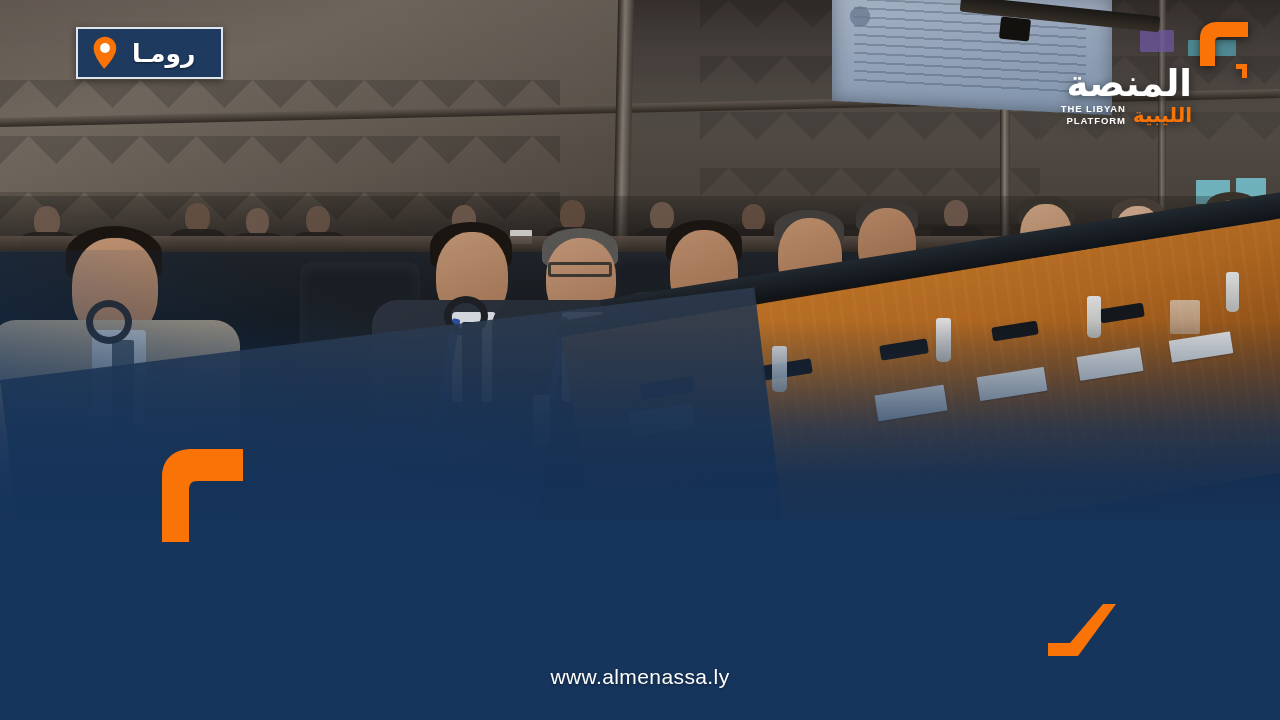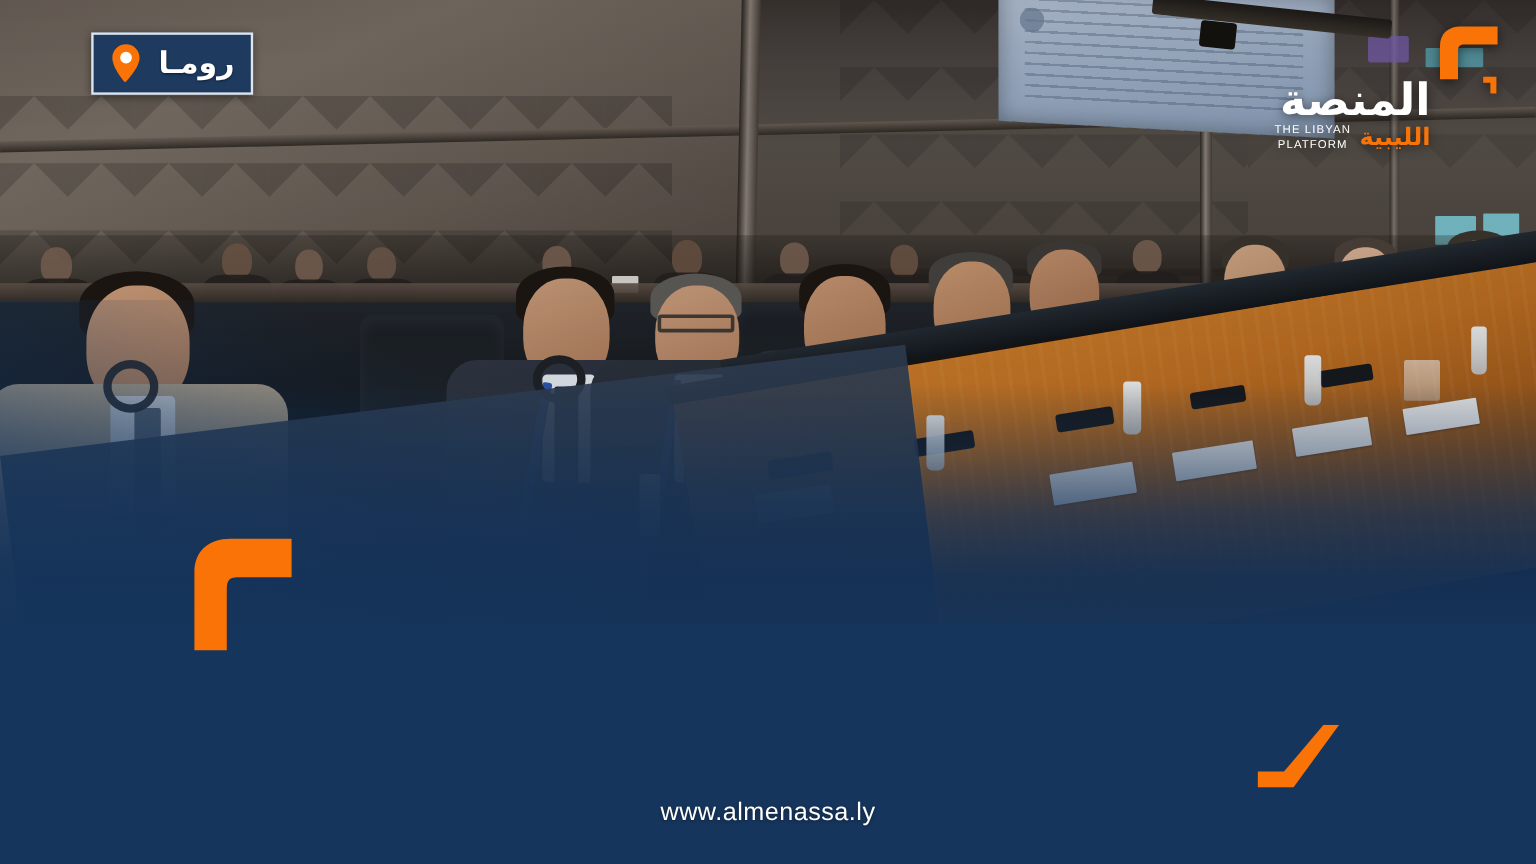--- a/index.html
+++ b/index.html
@@ -166,21 +166,21 @@
   }
   .overlay-side{
     position:absolute;left:0;bottom:0;width:540px;height:470px;
     background:linear-gradient(25deg,rgba(22,53,92,.96) 0%,rgba(22,53,92,.55) 48%,rgba(22,53,92,0) 80%);
   }
 
   
   .loc-badge{
     position:absolute;left:76px;top:27px;
     display:flex;align-items:center;gap:14px;
-    padding:7px 14px 7px 14px;
+    padding:7px 26px 7px 14px;
     background:#1e3a5f;
     border:2px solid #dfe5ec;
     box-shadow:0 2px 7px rgba(0,0,0,.45);
   }
   .pin{position:relative;width:26px;height:34px;flex:0 0 auto;}
   .loc-text{
     color:#ffffff;font-size:25px;font-weight:700;line-height:1;
     letter-spacing:.5px;direction:rtl;
     text-shadow:0 1px 2px rgba(0,0,0,.5);
   }
@@ -192,22 +192,22 @@
     filter:drop-shadow(0 2px 5px rgba(0,0,0,.55));
   }
   .brand-words{display:flex;flex-direction:column;align-items:flex-end;padding-top:6px;margin-top:40px;}
   .brand-ar{
     color:#ffffff;font-size:37px;font-weight:700;line-height:.95;
     direction:rtl;letter-spacing:-1px;
   }
   .brand-sub{display:flex;align-items:center;gap:7px;margin-top:2px;}
   .brand-ar2{color:#f97306;font-size:20px;font-weight:700;line-height:1;direction:rtl;}
   .brand-en{
-    color:#ffffff;font-size:9.5px;font-weight:400;line-height:1.22;
-    letter-spacing:.9px;text-align:center;
+    color:#ffffff;font-size:9.5px;font-weight:700;line-height:1.22;
+    letter-spacing:.9px;text-align:right;
   }
   .brand-mark{position:relative;width:54px;height:60px;flex:0 0 auto;}
 
   
   .bracket-tl{position:absolute;left:160px;top:447px;width:85px;height:95px;}
   .bracket-br{position:absolute;left:1048px;top:604px;width:72px;height:58px;}
 
   
   .headline{
     position:absolute;right:150px;left:190px;top:505px;

